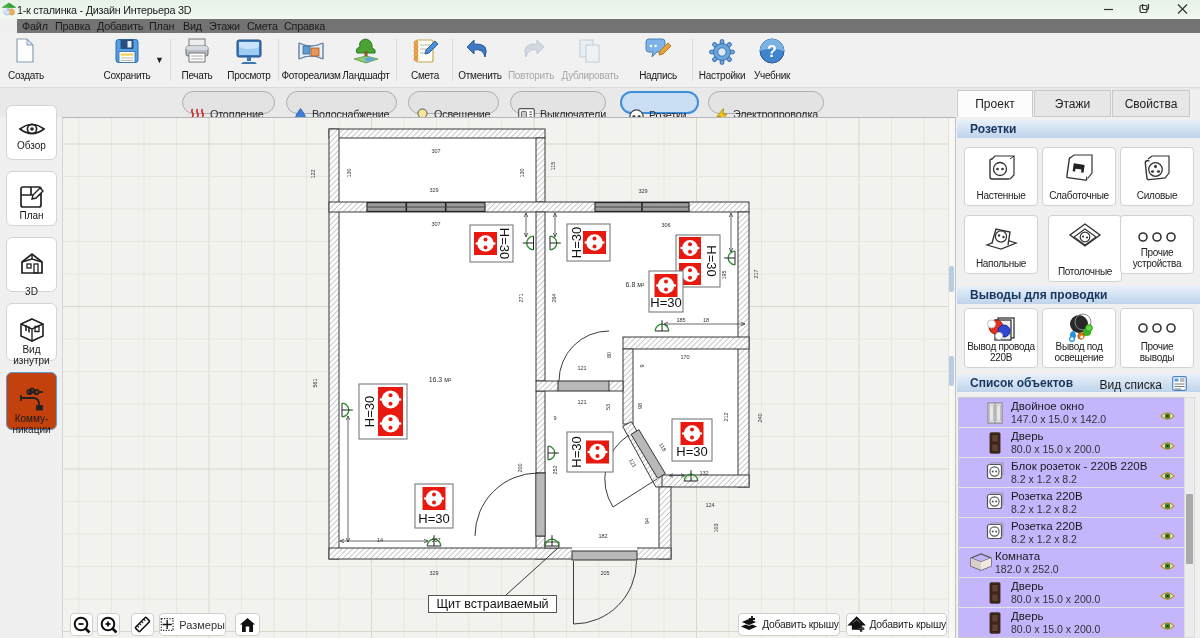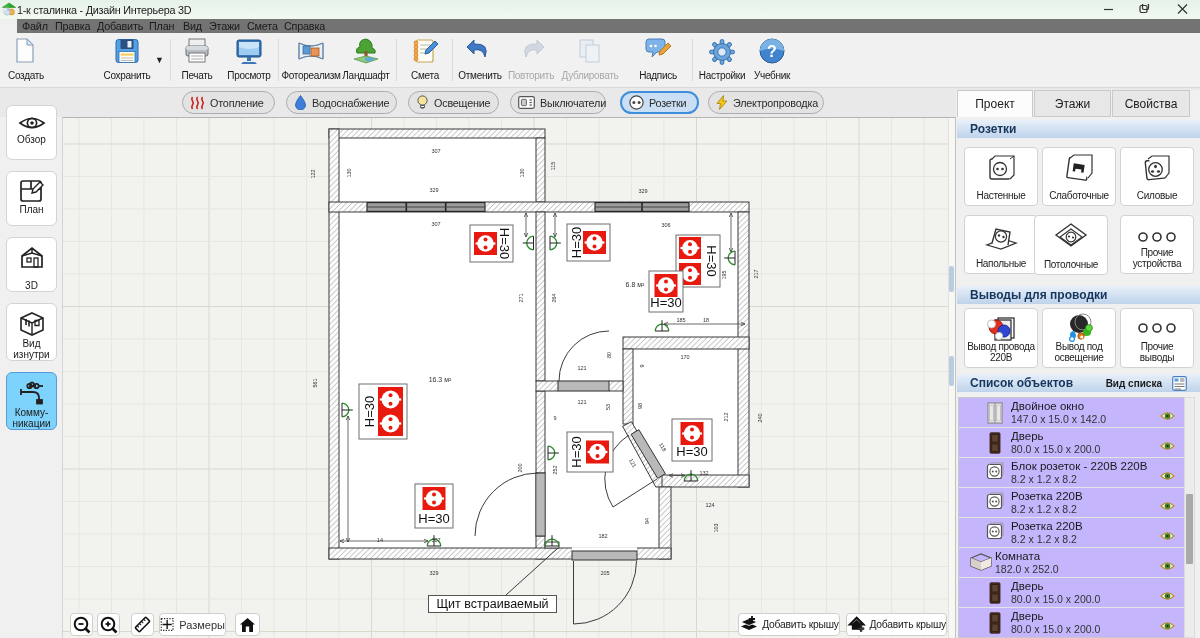--- a/index.html
+++ b/index.html
@@ -7,26 +7,26 @@
 .titlebar{left:0;top:0;width:1200px;height:19px;background:linear-gradient(#e6f2e7,#f2f9f2)}
 .title-txt{left:17px;top:3.5px;font-size:10.8px;letter-spacing:-0.25px;color:#1a1a1a}
 .menubar{left:17px;top:19px;width:1200px;height:14px;background:#737373}
 .menubar span{position:absolute;top:1px;font-size:10.8px;letter-spacing:-0.2px;color:#1a1a1a}
 .toolbar{left:0;top:33px;width:1200px;height:55px;background:#f1f1f1;border-bottom:1px solid #d9d9d9}
 .tbtn{position:absolute;text-align:center;top:4px}
 .tbtn .lbl{font-size:10px;letter-spacing:-0.3px;color:#1a1a1a;margin-top:1px;white-space:nowrap}
 .tbtn.dis .lbl{color:#a9a9a9}
 .tsep{position:absolute;top:6px;width:1px;height:42px;background:#dcdcdc}
 .pillrow{left:0;top:88px;width:1200px;height:29px;background:#e9e9e9}
-.pill{position:absolute;top:3px;height:23px;border-radius:12px;background:#e3e3e3;border:1px solid #adadad;display:flex;align-items:center;font-size:10.8px;letter-spacing:-0.2px;color:#2b2b2b;padding:0 9px 0 7px;white-space:nowrap}
+.pill{position:absolute;top:3px;height:23px;border-radius:12px;background:#e3e3e3;border:1px solid #adadad;display:flex;font-size:10.8px;letter-spacing:-0.2px;color:#2b2b2b;padding:16px 9px 0 7px;white-space:nowrap}
 .pill.sel{background:#cbdff4;border:2px solid #3f8edb}
 .pill svg{margin-right:5px;flex-shrink:0}
 .sidebar{left:0;top:117px;width:62px;height:521px;background:#f0f0f0}
-.sbtn{position:absolute;left:6px;width:51px;background:#fff;border:1px solid #d4d4d4;border-radius:6px;text-align:center;font-size:10px;color:#1a1a1a;padding-top:7px}
-.sbtn.sel{background:#7dd3fc;border:1px solid #5b9bd5}
+.sbtn{position:absolute;left:6px;width:51px;background:#fff;border:1px solid #d4d4d4;border-radius:6px;text-align:center;font-size:10px;color:#1a1a1a;padding-top:13px}
+.sbtn.sel{background:#c2410c;border:1px solid #5b9bd5}
 .canvas{left:62px;top:117px;width:893px;height:521px;background:#f2f2ef;border-top:1px solid #b5b5b5;border-left:1px solid #d5d5d5}
 .cbtn{position:absolute;background:#fff;border:1px solid #cfcfcf;border-radius:4px;display:flex;align-items:center;justify-content:center;height:23px}
 .shield{position:absolute;left:365px;top:477px;width:129px;height:18px;background:#fff;border:1px solid #555;font-size:12.5px;color:#111;text-align:center;line-height:17px}
 .rpanel{left:955px;top:117px;width:245px;height:521px;background:#f0f0f0;border-left:1px solid #c2c2c2}
 .rtab{position:absolute;top:-27px;height:27px;font-size:12px;color:#222;text-align:center;background:#e7e7e7;border:1px solid #c9c9c9;line-height:26px}
 .rtab.act{background:#fcfcfc;border-bottom:none;z-index:2}
 .rhead{position:absolute;left:1px;width:243px;height:18px;background:linear-gradient(#e8f0fa,#bed3ea);font-size:12px;font-weight:bold;color:#17365d;padding:2px 0 0 13px}
 .gbtn{position:absolute;width:74px;background:#fff;border:1px solid #d2d2d2;border-radius:4px;text-align:center;font-size:10.5px;color:#222}
 .gbtn .gl{position:absolute;width:100%;bottom:4px;line-height:11px;font-size:10px;letter-spacing:-0.3px;white-space:nowrap}
 .olist{position:absolute;left:2px;top:280px;width:228px;height:241px;background:#c4b5fd;border:1px solid #c9c9c9;overflow:hidden}
@@ -621,21 +621,21 @@
           <g>
             <path d="M4,24 L18,28 L33,22 L20,18 Z" fill="#fff" stroke="#333" stroke-width="1.3"></path>
             <path d="M9,22 l4,-14 14,3 -2,13" fill="#fff" stroke="#333" stroke-width="1.4"></path>
             <circle cx="18" cy="15.5" r="5.6" fill="#fff" stroke="#333" stroke-width="1.2"></circle>
             <circle cx="16" cy="14.5" r="1.2" fill="#333"></circle>
             <circle cx="20.5" cy="16" r="1.2" fill="#333"></circle>
           </g>
         </svg></div>
       <div class="gl">Напольные</div>
     </div>
-<div class="gbtn" style="left:78px;top:98px;height:60px">
+<div class="gbtn" style="left:92px;top:98px;height:67px">
       <div style="margin-top:5px"><svg width="36" height="32" viewBox="0 0 36 32">
           <g>
             <path d="M18,3 L33,14 L18,25 L3,14 Z" fill="#fff" stroke="#333" stroke-width="1.4"></path>
             <path d="M18,8 L29,16 L18,24 L7,16 Z" fill="#fff" stroke="#333" stroke-width="1.1"></path>
             <circle cx="18" cy="16" r="4.8" fill="#fff" stroke="#333" stroke-width="1.2"></circle>
             <circle cx="16" cy="15.5" r="1.1" fill="#333"></circle>
             <circle cx="20" cy="16.5" r="1.1" fill="#333"></circle>
           </g>
         </svg></div>
       <div class="gl">Потолочные</div>
@@ -679,21 +679,21 @@
     </div>
 <div class="gbtn" style="left:164px;top:191px;height:60px">
       <div style="margin-top:3px"><svg width="44" height="32" viewBox="0 0 44 32">
           <circle cx="8" cy="16" r="4" fill="none" stroke="#333" stroke-width="1.6"></circle>
           <circle cx="22" cy="16" r="4" fill="none" stroke="#333" stroke-width="1.6"></circle>
           <circle cx="36" cy="16" r="4" fill="none" stroke="#333" stroke-width="1.6"></circle>
         </svg></div>
       <div class="gl">Прочие<br>выводы</div>
     </div>
 <div class="rhead" style="top:257px">Список объектов</div>
-<div style="position:absolute;right:38px;top:261px;font-size:10px;font-weight:bold;color:#1a1a1a">Вид списка</div>
+<div style="position:absolute;right:38px;top:261px;font-size:12px;font-weight:normal;color:#1a1a1a">Вид списка</div>
 <svg style="position:absolute;right:13px;top:259px" width="15" height="15" viewBox="0 0 15 15">
       <rect x="0.7" y="0.7" width="13.6" height="13.6" rx="1.5" fill="#fff" stroke="#4a80c0" stroke-width="1.2"></rect>
       <rect x="2.5" y="2.5" width="4" height="3" fill="#5b9bd5"></rect>
       <line x1="8" y1="3" x2="12.5" y2="3" stroke="#777" stroke-width="1"></line>
       <line x1="8" y1="5" x2="12.5" y2="5" stroke="#777" stroke-width="1"></line>
       <line x1="2.5" y1="8" x2="12.5" y2="8" stroke="#777" stroke-width="1"></line>
       <line x1="2.5" y1="10.5" x2="12.5" y2="10.5" stroke="#777" stroke-width="1"></line>
       <line x1="2.5" y1="13" x2="9" y2="13" stroke="#777" stroke-width="1"></line>
     </svg>
 <div class="olist">

